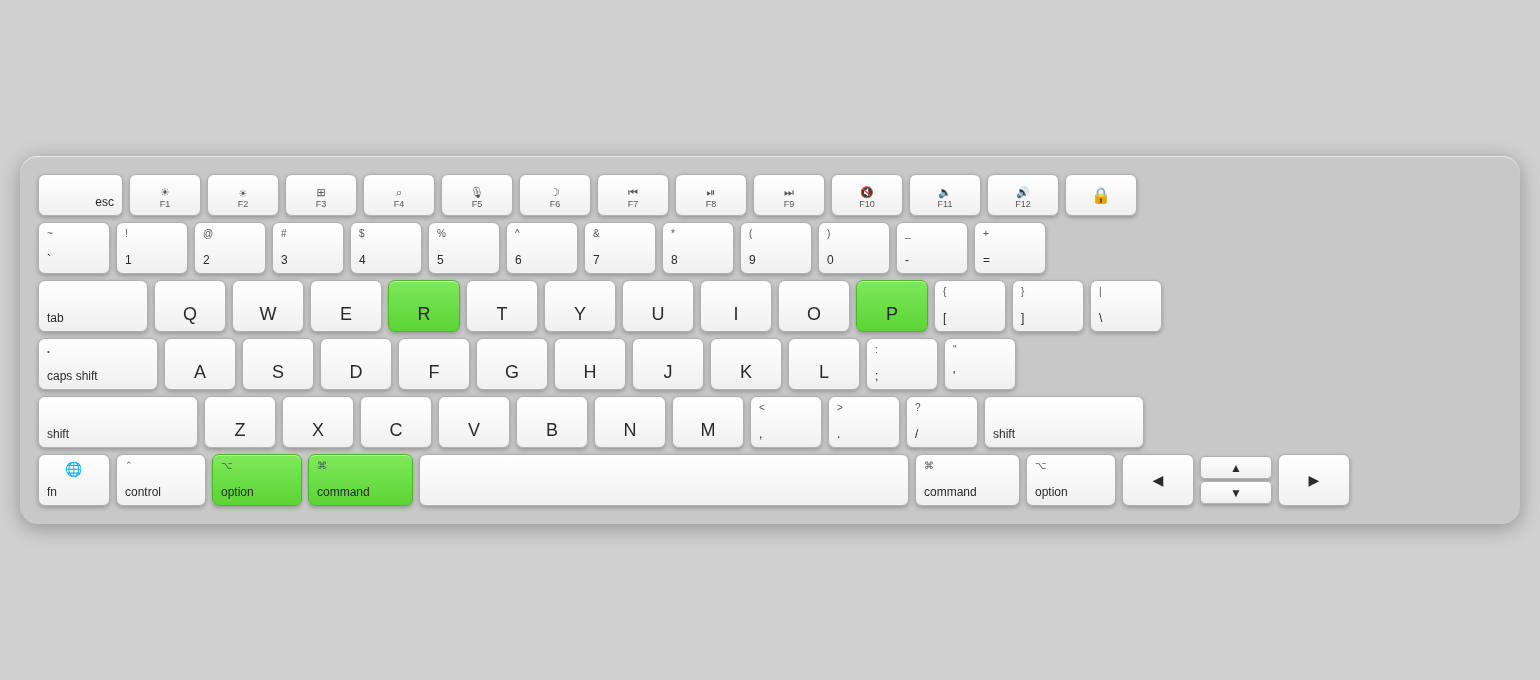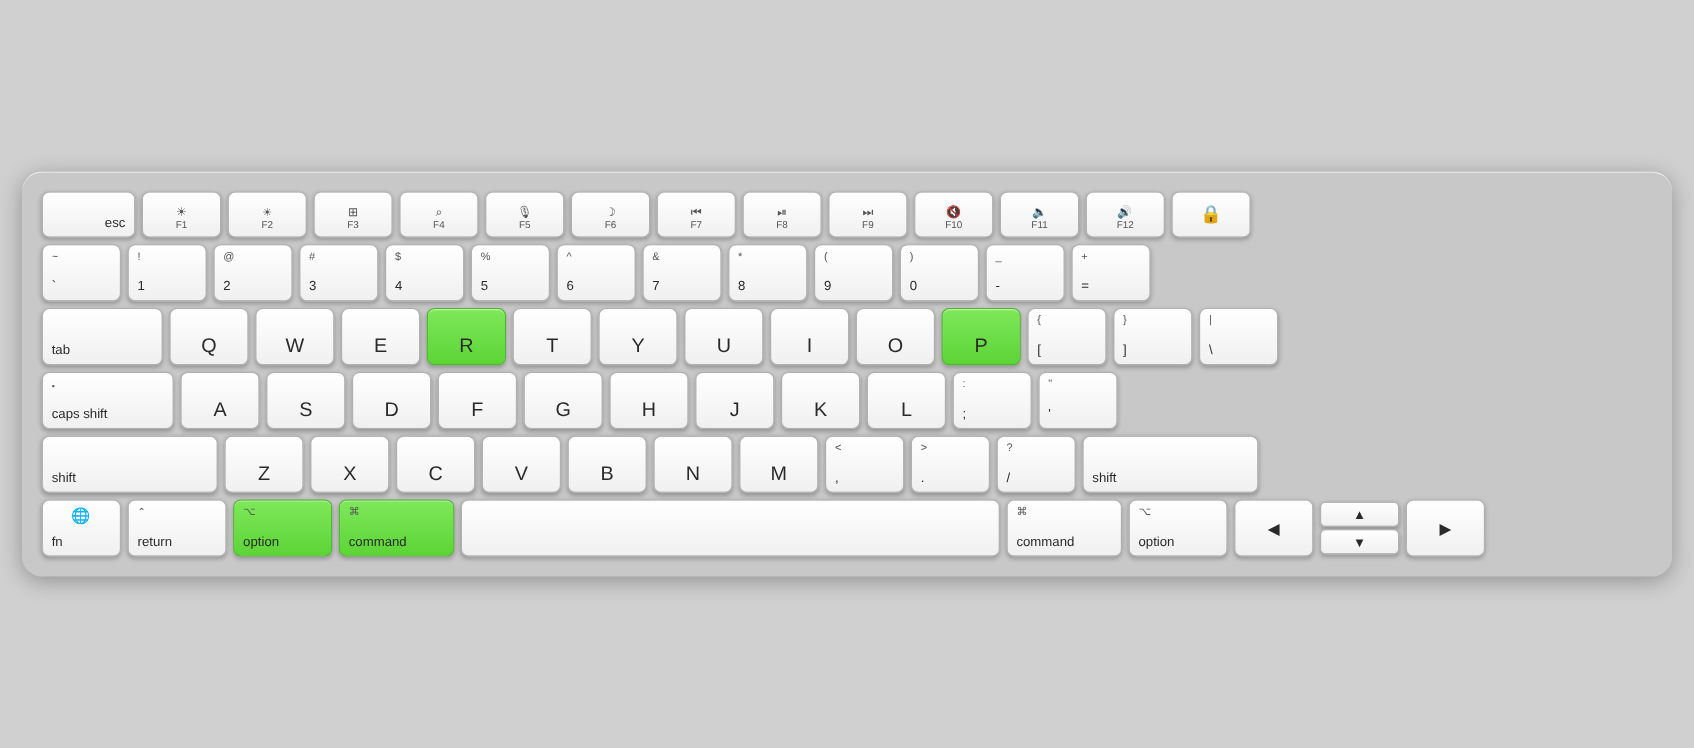--- a/index.html
+++ b/index.html
@@ -392,21 +392,21 @@
 
   <div class="key-row">
 
     <div class="key w-fn" style="align-items:flex-start;justify-content:space-between;flex-direction:column;">
       <span class="icon-label" style="font-size:14px;align-self:flex-start;">🌐</span>
       <span class="bottom-label">fn</span>
     </div>
 
     <div class="key w-control">
       <span class="top-label" style="font-size:9px;">⌃</span>
-      <span class="bottom-label">return</span>
+      <span class="bottom-label">control</span>
     </div>
 
     <div class="key w-option green">
       <span class="top-label" style="font-size:10px;">⌥</span>
       <span class="bottom-label">option</span>
     </div>
 
     <div class="key w-command green">
       <span class="top-label" style="font-size:10px;">⌘</span>
       <span class="bottom-label">command</span>

